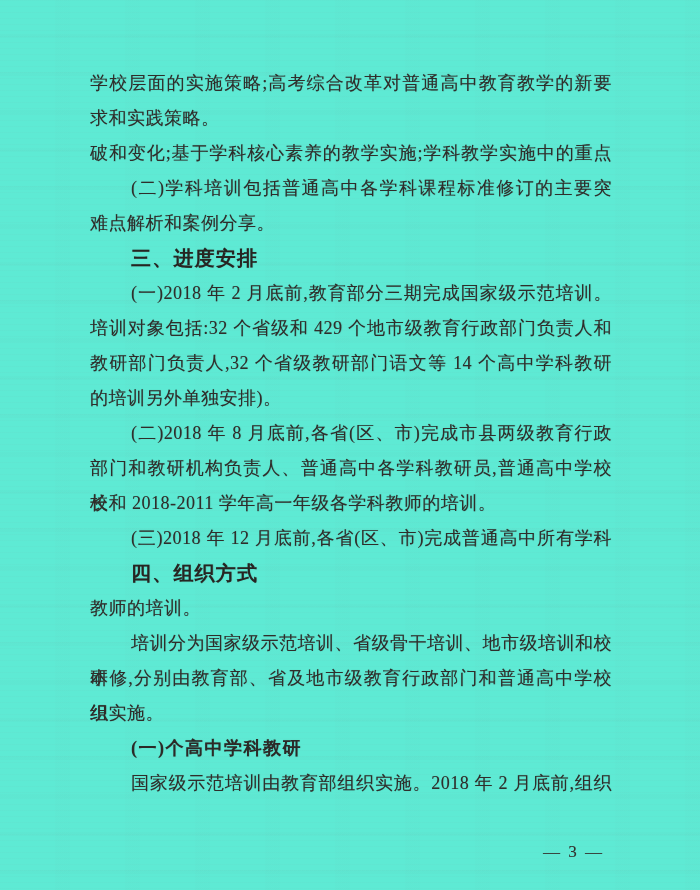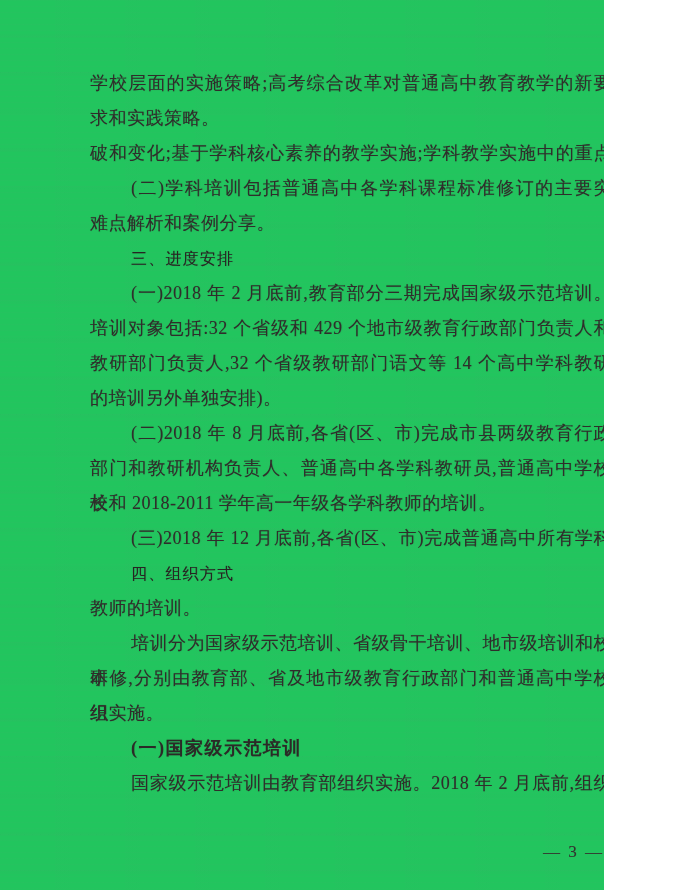--- a/index.html
+++ b/index.html
@@ -1,19 +1,19 @@
 <!DOCTYPE html>
 <html><head>
 <meta charset="utf-8">
 <style>
   html,body { margin:0; padding:0; background:#ffffff; }
   .page {
     position:relative;
-    width:604px; height:890px;
-    background:#22c55e;
+    width:700px; height:890px;
+    background:#5eead4;
     overflow:hidden;
     font-family:"Liberation Serif","DejaVu Serif",serif;
   }
   
   .noise {
     position:absolute; inset:0;
     background:
       repeating-linear-gradient(180deg, rgba(130,130,130,0.030) 0 1px, rgba(0,0,0,0) 1px 6px),
       repeating-linear-gradient(180deg, rgba(0,0,0,0) 0 34px, rgba(110,110,110,0.022) 34px 38px),
       repeating-linear-gradient(90deg, rgba(0,0,0,0) 0 55px, rgba(120,120,120,0.015) 55px 70px);
@@ -27,22 +27,22 @@
     margin:0;
     height:35px; line-height:35px;
     font-size:18px;
     letter-spacing:0.5px;
     text-shadow:0.3px 0.3px 0.7px rgba(55,53,50,0.40);
   }
   .just { text-align:justify; text-align-last:justify; }
   .ind  { text-indent:41px; }
   .hd   {
     font-family:"Liberation Sans","DejaVu Sans",sans-serif;
-    font-weight:400;
-    font-size:16px;
+    font-weight:700;
+    font-size:20px;
     letter-spacing:1.2px;
     color:#262522;
   }
   .kai  { font-weight:700; letter-spacing:1.5px; color:#2b2a27; }
   .pagenum {
     position:absolute; left:90px; top:834px; width:522px; height:35px;
     line-height:35px; text-align:right; padding-right:8px; box-sizing:border-box;
     font-size:17px; letter-spacing:2px; color:#34332f;
     text-shadow:0.3px 0.3px 0.6px rgba(55,53,50,0.35);
   }
@@ -66,18 +66,18 @@
     <p class="ln">的培训另外单独安排)。</p>
     <p class="ln just ind">(二)2018 年 8 月底前,各省(区、市)完成市县两级教育行政</p>
     <p class="ln just">部门和教研机构负责人、普通高中各学科教研员,普通高中学校校</p>
     <p class="ln">长和 2018-2011 学年高一年级各学科教师的培训。</p>
     <p class="ln just ind">(三)2018 年 12 月底前,各省(区、市)完成普通高中所有学科</p>
     <p class="ln ind hd">四、组织方式</p>
     <p class="ln">教师的培训。</p>
     <p class="ln just ind">培训分为国家级示范培训、省级骨干培训、地市级培训和校本</p>
     <p class="ln just">研修,分别由教育部、省及地市级教育行政部门和普通高中学校组</p>
     <p class="ln">织实施。</p>
-    <p class="ln ind kai">(一)国家级示范培训</p>
+    <p class="ln ind kai">(一)个高中学科教研</p>
     <p class="ln just ind">国家级示范培训由教育部组织实施。2018 年 2 月底前,组织</p>
   </main>
 
   <div class="pagenum">— 3 —</div>
 </div>
 
 </body></html>

